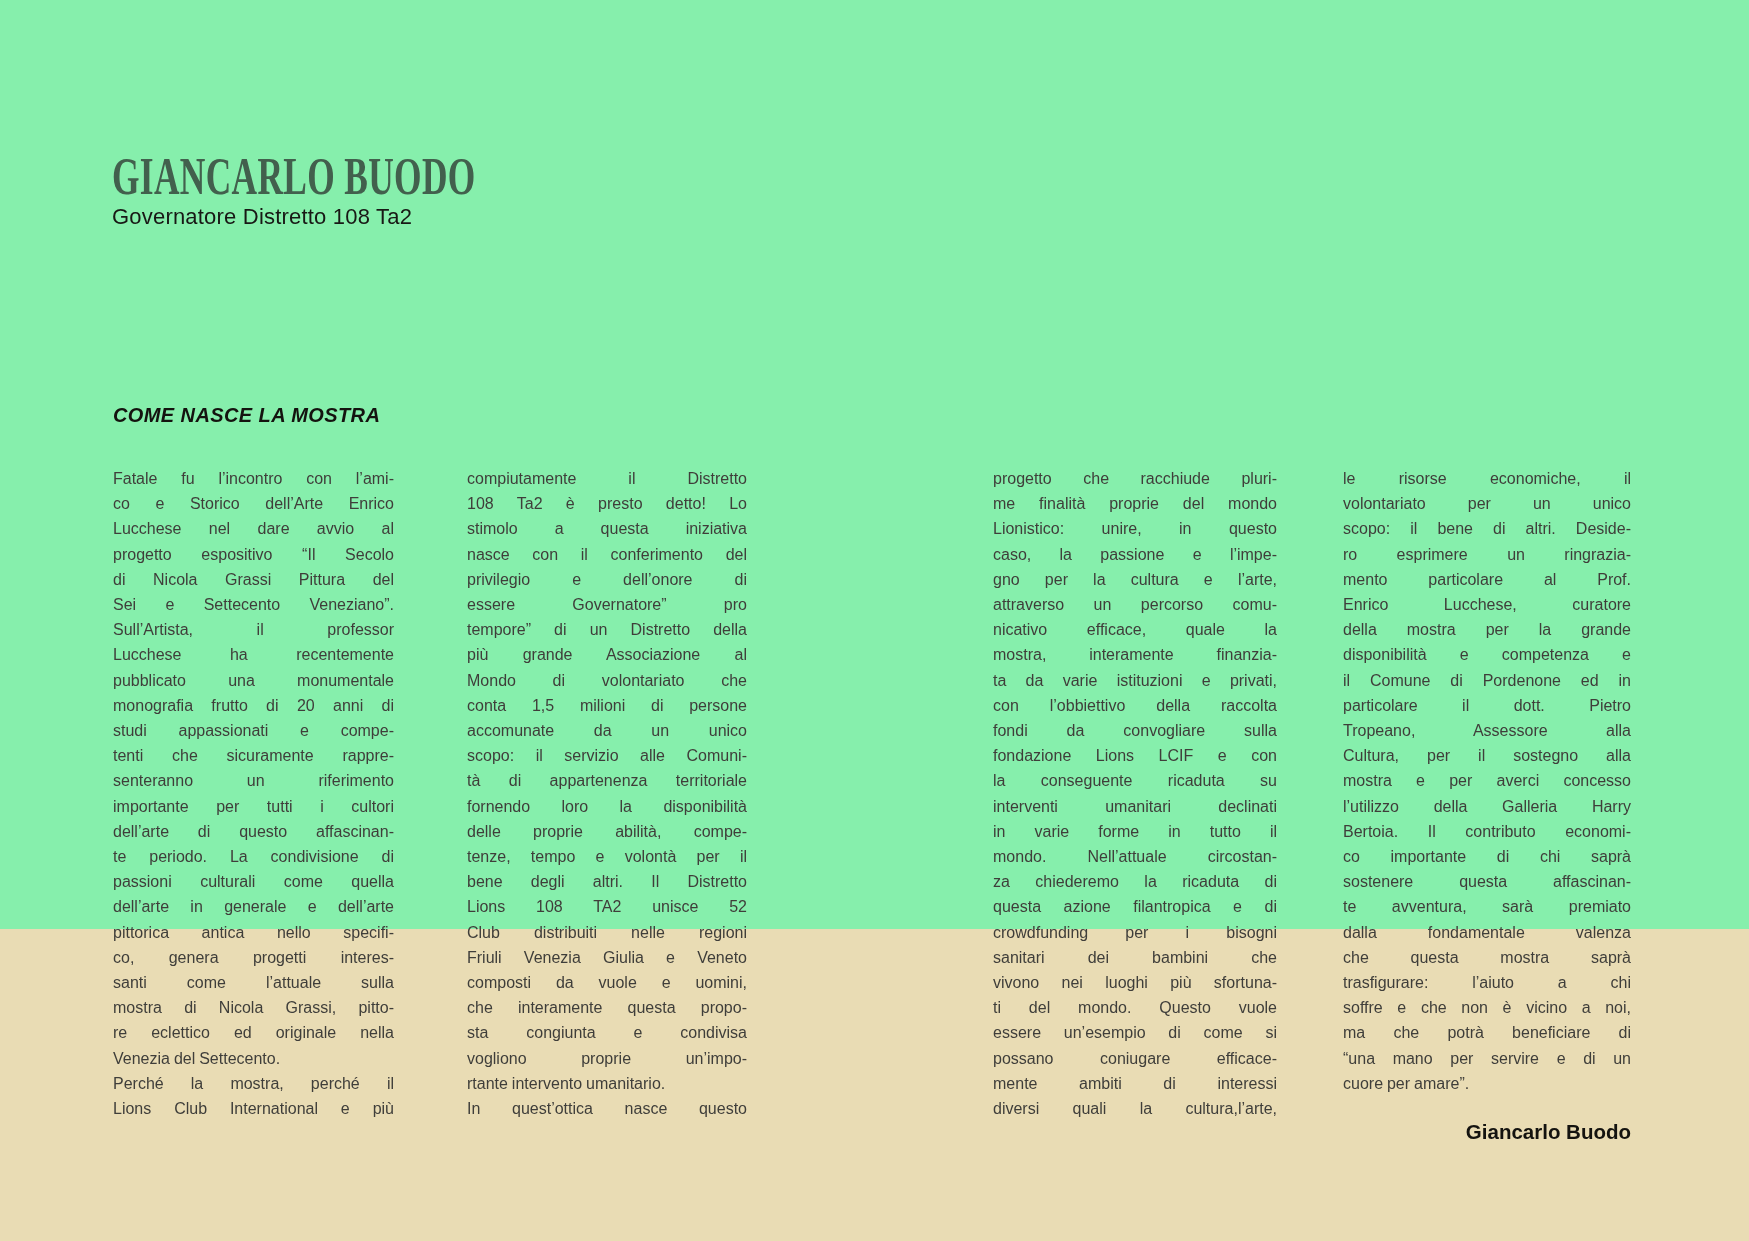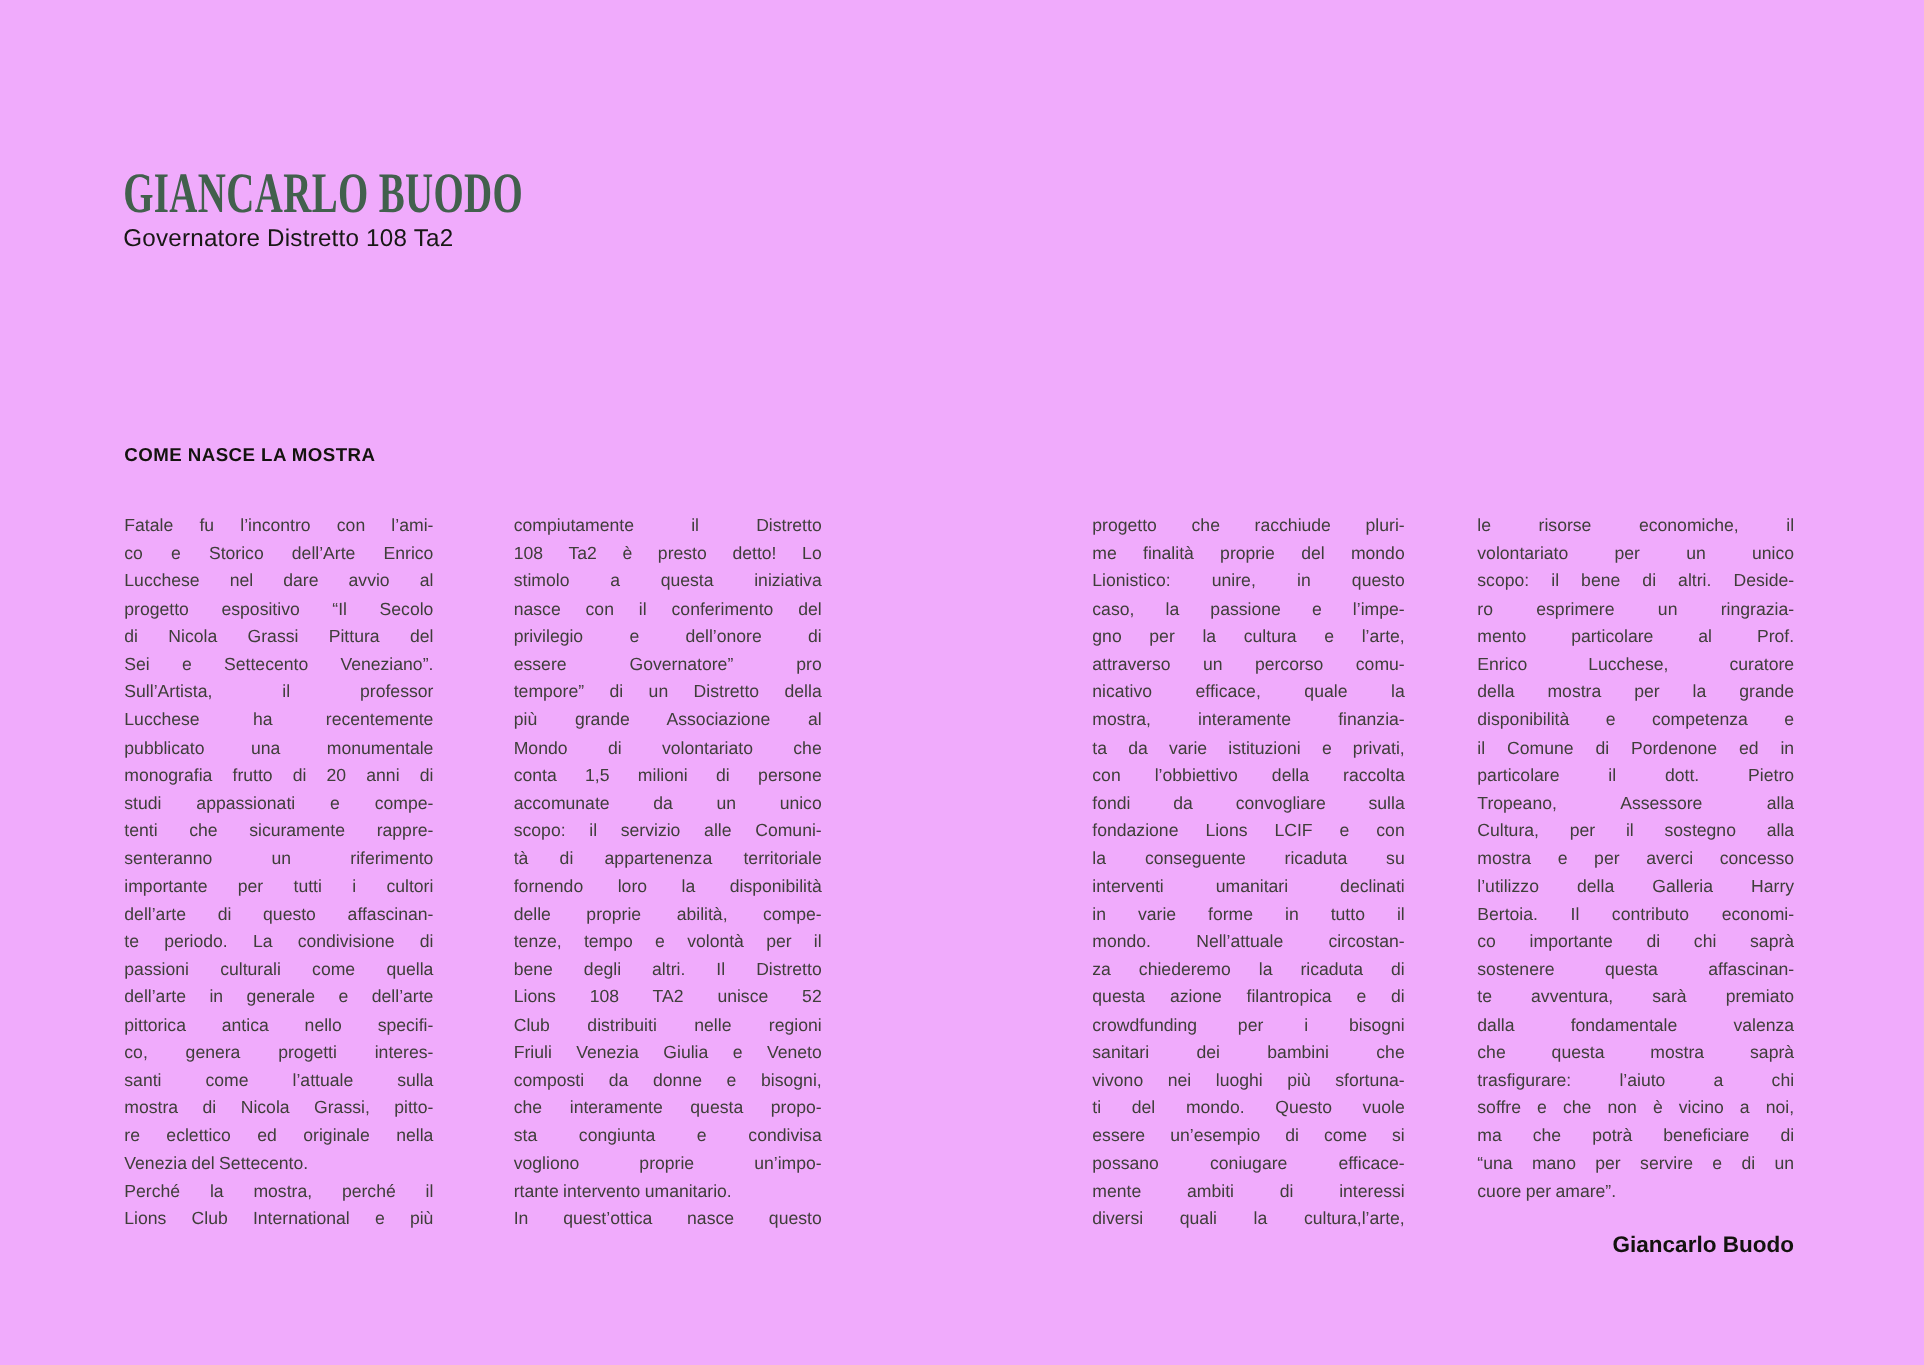--- a/index.html
+++ b/index.html
@@ -4,22 +4,22 @@
 <style>
   html, body { margin: 0; padding: 0; }
   body {
     width: 1749px; height: 1241px;
     background: #e9dcb4;
     overflow: hidden;
     font-family: "Liberation Sans", sans-serif;
   }
   .page {
     position: relative;
-    width: 1749px; height: 1241px;
-    background: #f0abfc;
+    width: 1749px; height: 929px;
+    background: #86efac;
   }
   .title {
     position: absolute;
     left: 112px; top: 150px;
     font-family: "Liberation Serif", serif;
     font-weight: bold;
     font-size: 52px;
     line-height: 1.05;
     color: #42604d;
     white-space: nowrap;
@@ -31,25 +31,26 @@
     position: absolute;
     left: 112px; top: 204px;
     font-size: 22px;
     color: #181815;
     letter-spacing: 0.2px;
     white-space: nowrap;
   }
   .section-heading {
     position: absolute;
     left: 113px; top: 404px;
-    font-size: 17px;
+    font-size: 20px;
     font-weight: bold;
     color: #14130f;
     letter-spacing: 0.4px;
     white-space: nowrap;
+    font-style: italic;
   }
   .col {
     position: absolute;
     top: 466px;
     font-size: 16px;
     line-height: 25.2px;
     color: #3f3e3a;
     word-spacing: -0.5px;
   }
   .col-1 { left: 113px;  width: 281px; }
@@ -124,21 +125,21 @@
       <div class="line">accomunate da un unico</div>
       <div class="line">scopo: il servizio alle Comuni-</div>
       <div class="line">tà di appartenenza territoriale</div>
       <div class="line">fornendo loro la disponibilità</div>
       <div class="line">delle proprie abilità, compe-</div>
       <div class="line">tenze, tempo e volontà per il</div>
       <div class="line">bene degli altri. Il Distretto</div>
       <div class="line">Lions 108 TA2 unisce 52</div>
       <div class="line">Club distribuiti nelle regioni</div>
       <div class="line">Friuli Venezia Giulia e Veneto</div>
-      <div class="line">composti da donne e bisogni,</div>
+      <div class="line">composti da vuole e uomini,</div>
       <div class="line">che interamente questa propo-</div>
       <div class="line">sta congiunta e condivisa</div>
       <div class="line">vogliono proprie un’impo-</div>
       <div class="line plain">rtante intervento umanitario.</div>
       <div class="line">In quest’ottica nasce questo</div>
     </div>
   <div class="col col-4">
       <div class="line">le risorse economiche, il</div>
       <div class="line">volontariato per un unico</div>
       <div class="line">scopo: il bene di altri. Deside-</div>

